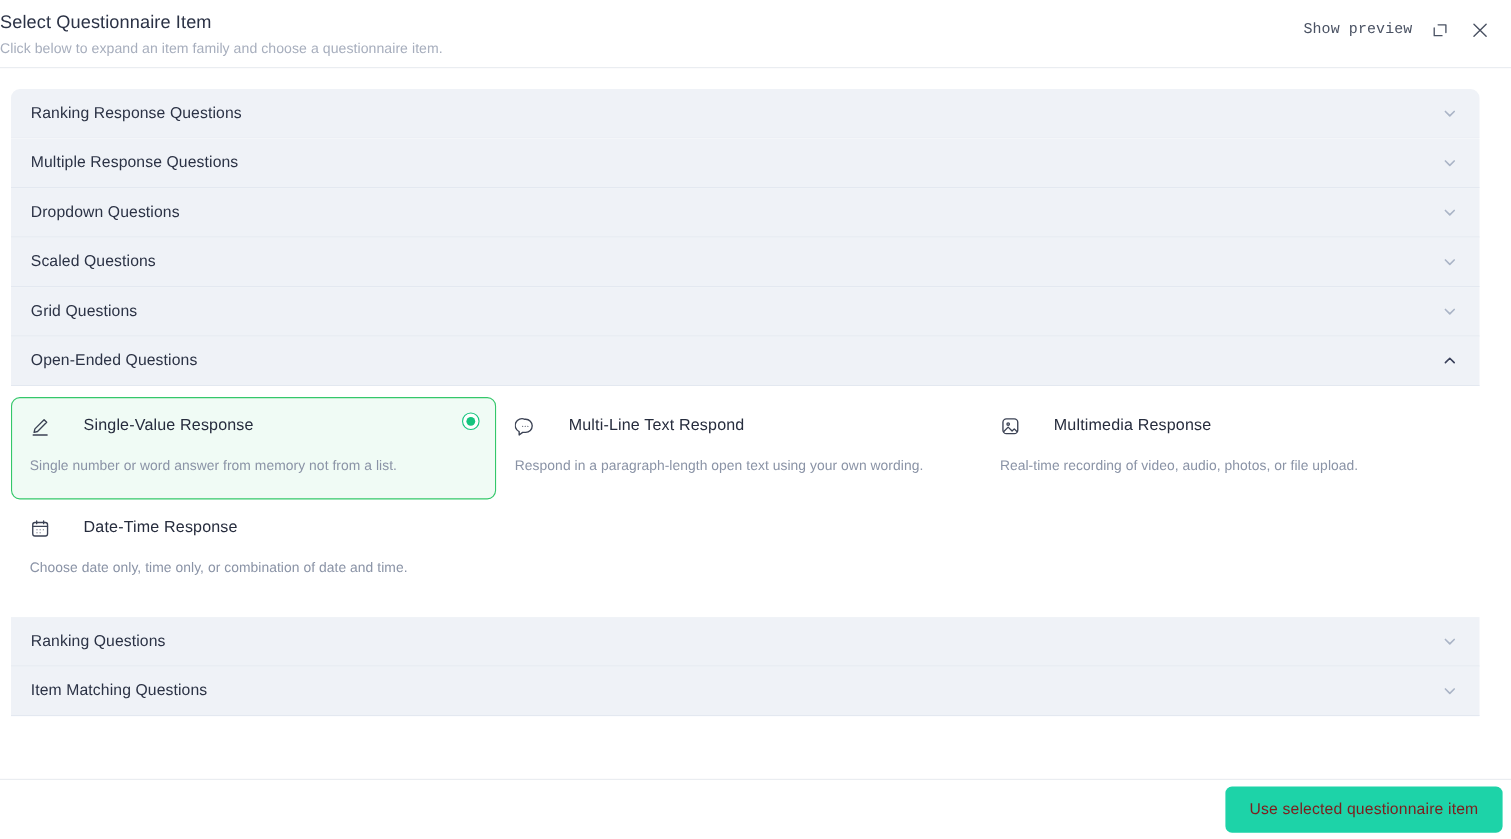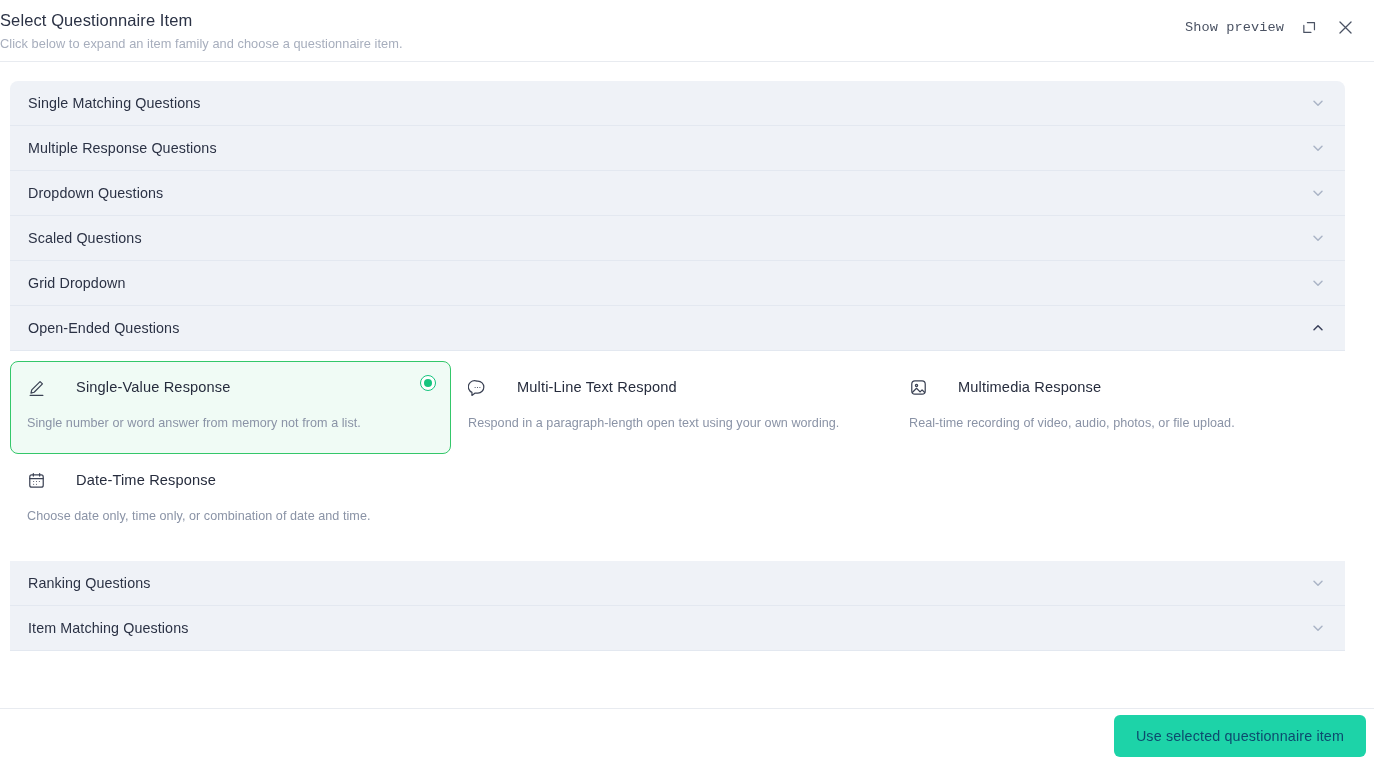--- a/index.html
+++ b/index.html
@@ -109,21 +109,21 @@
   
   .footer {
     position: absolute; left: 0; right: 0; bottom: 0; height: 55px;
     border-top: 1px solid #e8ebf0;
     display: flex; align-items: center; justify-content: flex-end;
     padding-right: 8px;
     background:#fff;
   }
   .primary-btn {
     background: #1dd3a8;
-    color: #0c4a6e;
+    color: #7f1d1d;
     border: none;
     border-radius: 6px;
     height: 42px;
     padding: 0 22px;
     font-size: 14.3px;
     font-family: "Liberation Sans", sans-serif;
     letter-spacing: .15px;
     cursor: pointer;
   }
 </style>
@@ -149,21 +149,21 @@
         <svg width="19" height="19" viewBox="0 0 24 24" fill="none" stroke="currentColor" stroke-width="1.6" stroke-linecap="round">
           <path d="M5 5 L19 19 M19 5 L5 19"></path>
         </svg>
       </span>
     </div>
   </div>
 
   <div class="content">
     <div class="acc" id="acc-root">
         <div class="acc-row first">
-          <span class="acc-row-label">Single Matching Questions</span>
+          <span class="acc-row-label">Ranking Response Questions</span>
           <span class="chev">
             <svg width="16" height="16" viewBox="0 0 24 24" fill="none" stroke="currentColor" stroke-width="2.2" stroke-linecap="round" stroke-linejoin="round">
               <path d="M6 9.5l6 6 6-6"></path>
             </svg>
           </span>
         </div>
         <div class="acc-row">
           <span class="acc-row-label">Multiple Response Questions</span>
           <span class="chev">
             <svg width="16" height="16" viewBox="0 0 24 24" fill="none" stroke="currentColor" stroke-width="2.2" stroke-linecap="round" stroke-linejoin="round">
@@ -181,21 +181,21 @@
         </div>
         <div class="acc-row">
           <span class="acc-row-label">Scaled Questions</span>
           <span class="chev">
             <svg width="16" height="16" viewBox="0 0 24 24" fill="none" stroke="currentColor" stroke-width="2.2" stroke-linecap="round" stroke-linejoin="round">
               <path d="M6 9.5l6 6 6-6"></path>
             </svg>
           </span>
         </div>
         <div class="acc-row">
-          <span class="acc-row-label">Grid Dropdown</span>
+          <span class="acc-row-label">Grid Questions</span>
           <span class="chev">
             <svg width="16" height="16" viewBox="0 0 24 24" fill="none" stroke="currentColor" stroke-width="2.2" stroke-linecap="round" stroke-linejoin="round">
               <path d="M6 9.5l6 6 6-6"></path>
             </svg>
           </span>
         </div>
         <div class="acc-row expanded">
           <span class="acc-row-label">Open-Ended Questions</span>
           <span class="chev up">
             <svg width="16" height="16" viewBox="0 0 24 24" fill="none" stroke="currentColor" stroke-width="2.2" stroke-linecap="round" stroke-linejoin="round">

